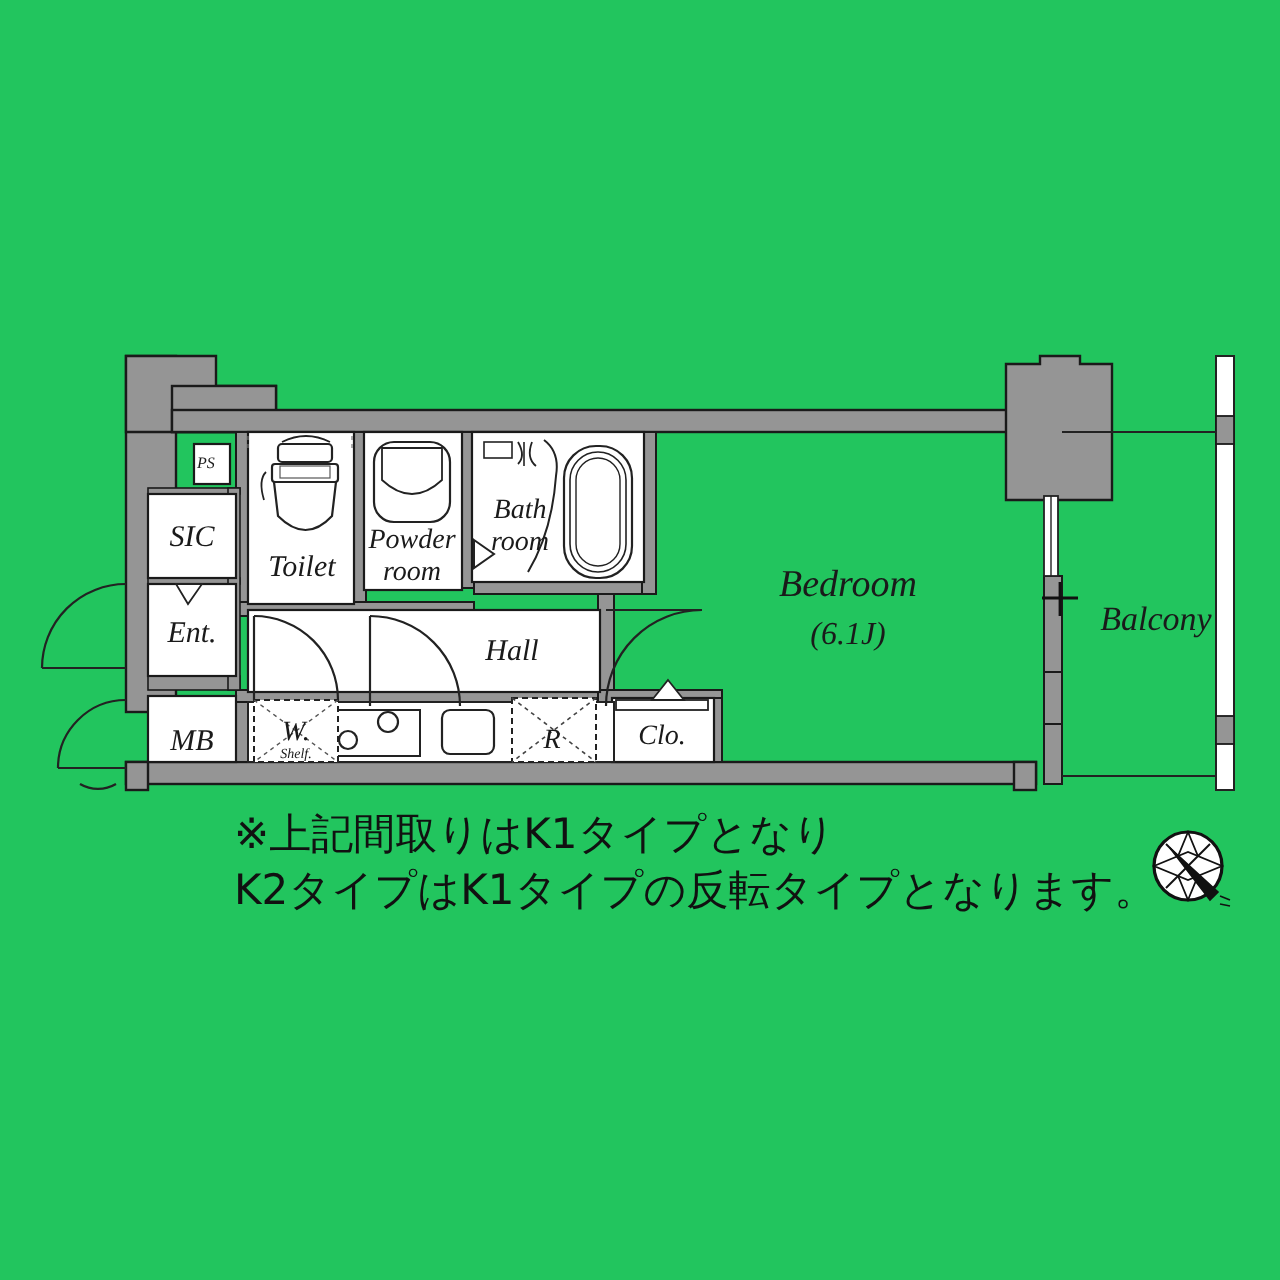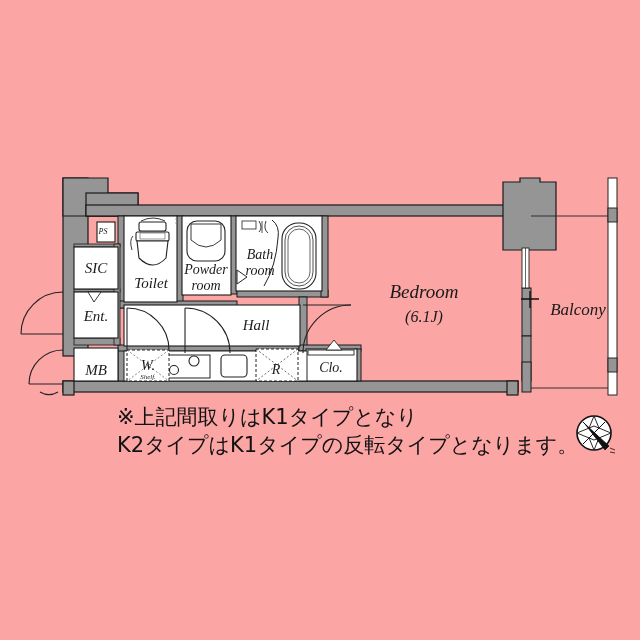--- a/index.html
+++ b/index.html
@@ -1,17 +1,17 @@
 <!DOCTYPE html>
 <html><head>
 <meta charset="utf-8">
 <style>
   html,body{margin:0;padding:0;background:#ffffff;}
   body{width:640px;height:640px;overflow:hidden;font-family:"Liberation Serif",serif;}
-  #stage{position:relative;width:640px;height:640px;background:#fca5a5;}
+  #stage{position:relative;width:640px;height:640px;background:#22c55e;}
   svg{display:block;}
   .roomlabel{font-family:"Liberation Serif",serif;font-style:italic;fill:#1a1a1a;}
   .jp{font-family:"DejaVu Sans",sans-serif;fill:#111;font-size:21px;letter-spacing:0px;}
 </style>
 </head>
 <body>
 
 <div id="stage">
 
   <svg width="640" height="640" viewBox="0 0 640 640">

